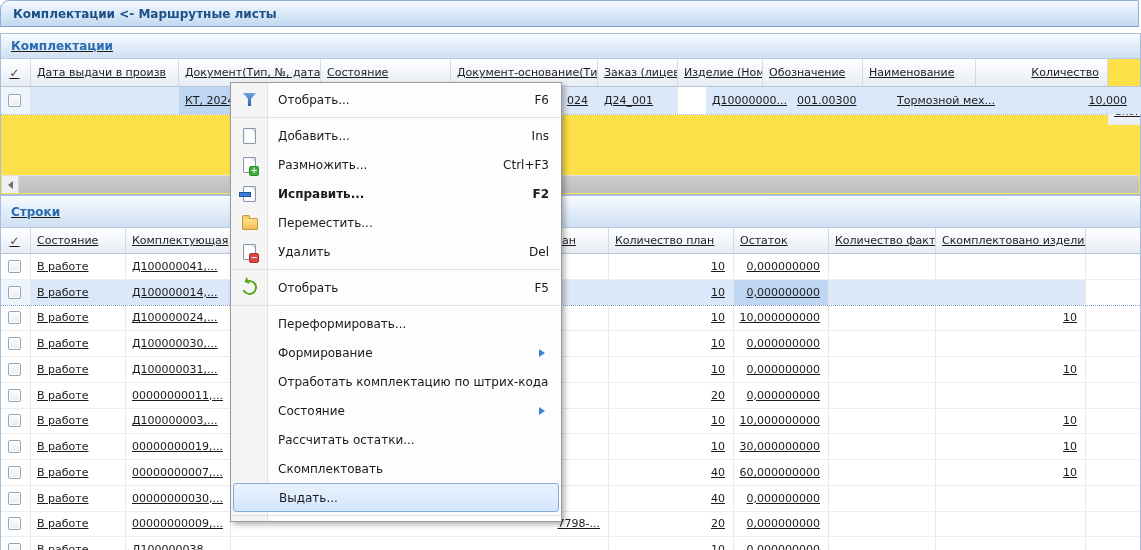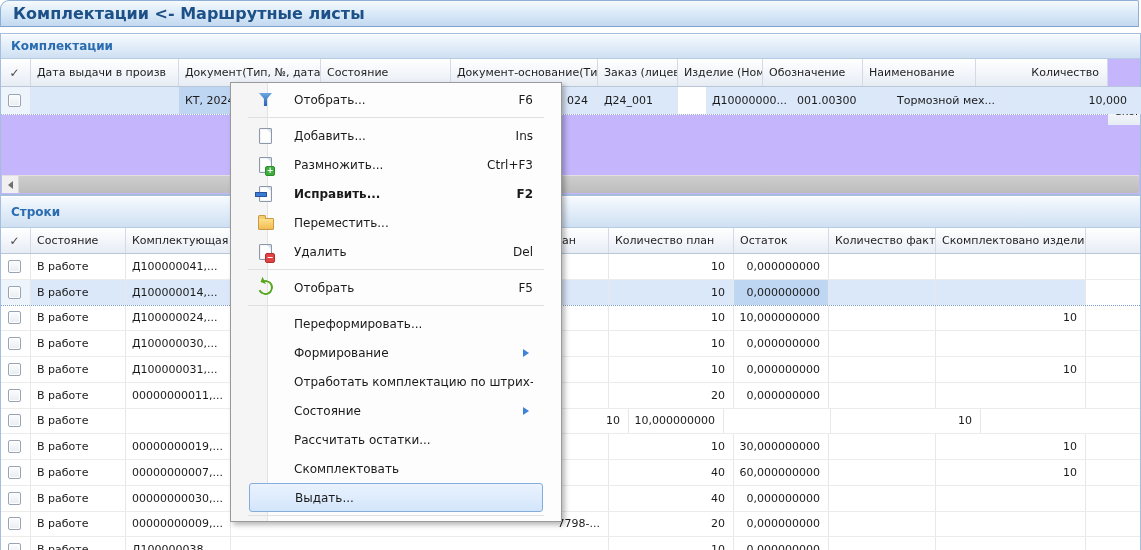--- a/index.html
+++ b/index.html
@@ -12,23 +12,23 @@
   }
   
   .titlebar{
     position:absolute;left:0;top:0;width:1139px;height:27px;
     background:linear-gradient(#f6fafd,#dcebf9 45%,#c3d9f0);
     border:1px solid #8fb0d6;border-bottom-color:#7fa3cd;
     border-radius:9px 2px 0 0;
     box-sizing:border-box;
     display:flex;align-items:center;
   }
-  .titlebar .t{font-size:16px;font-weight:bold;color:#1c5086;padding-left:12px;white-space:nowrap;}
-  
-  .panel{position:absolute;left:0;width:1139px;box-sizing:content-box;border:1px solid #a5bedd;background:#c4b5fd;}
+  .titlebar .t{font-size:12px;font-weight:bold;color:#1c5086;padding-left:12px;white-space:nowrap;}
+  
+  .panel{position:absolute;left:0;width:1139px;box-sizing:content-box;border:1px solid #a5bedd;background:#fde047;text-decoration:underline;}
   #panel-top{top:33px;height:160px;}
   #panel-bottom{top:195px;height:356px;border-bottom:none;}
   .band{
     height:24px;background:linear-gradient(#f7fbfe,#e2edf9 50%,#cfe0f2);
     border-bottom:1px solid #b6cbe4;box-shadow:inset 0 1px 0 #ffffff;
     display:flex;align-items:center;
   }
   #panel-bottom .band{height:31px;}
   .band .t{font-size:12px;font-weight:bold;color:#2a6cb0;padding-left:10px;}
   
@@ -71,21 +71,21 @@
   
   .hscroll{position:absolute;left:1px;right:1px;bottom:1px;height:17px;background:#f0f0f0;border-top:1px solid #e0e0e0;}
   .hs-btn{position:absolute;left:0;top:0;width:16px;height:17px;background:#f0f0f0;border-right:1px solid #d8d8d8;display:flex;align-items:center;justify-content:center;}
   .hs-arrow{width:0;height:0;border:4px solid transparent;border-right:5px solid #6f6f6f;margin-right:3px;}
   .hs-thumb{position:absolute;left:17px;right:0;top:0;height:17px;background:linear-gradient(#cdcdcd,#bdbdbd);border-radius:1px;}
   
   .menu{
     position:absolute;left:230px;top:82px;width:332px;z-index:50;
     background:#fdfdfd;border:1px solid #9a9a9a;
     box-shadow:3px 3px 5px rgba(0,0,0,.28);
-    padding:2px 16px;box-sizing:border-box;
+    padding:2px 0;box-sizing:border-box;
   }
   .menu::before{content:'';position:absolute;left:0;top:0;bottom:0;width:36px;background:#f5f5f5;border-right:1px solid #e2e2e2;}
   .mi{position:relative;display:flex;align-items:center;height:29px;font-size:12px;color:#1a1a1a;padding-right:12px;}
   .mi-gutter{width:37px;flex:none;display:flex;align-items:center;justify-content:center;}
   .mi-label{margin-left:10px;white-space:nowrap;overflow:hidden;}
   .mi-short{margin-left:auto;white-space:nowrap;}
   .mi-arrow{margin-left:auto;width:0;height:0;border:4px solid transparent;border-left:6px solid #3f83d6;}
   .mi.bold .mi-label,.mi.bold .mi-short{font-weight:bold;}
   .mi.hl{
     background:linear-gradient(#eaf3fe,#d3e5fb);
@@ -245,20 +245,21 @@
         <div class="cell al-r" style="width: 125px; flex: 0 0 auto;">20</div>
         <div class="cell al-r" style="width: 95px; flex: 0 0 auto;">0,000000000</div>
         <div class="cell al-r" style="width: 107px; flex: 0 0 auto;"></div>
         <div class="cell al-r" style="width: 150px; flex: 0 0 auto;"></div>
       </div>
       <div class="row brow">
         <div class="cell chk-cell al-c" style="width: 30px; flex: 0 0 auto;">
           <div class="chk"></div>
         </div>
         <div class="cell" style="width: 95px; flex: 0 0 auto;">В работе</div>
+        <div class="cell" style="width: 105px; flex: 0 0 auto;">Д100000003,...</div>
         <div class="cell al-r" style="width: 378px; flex: 0 0 auto;"></div>
         <div class="cell al-r" style="width: 125px; flex: 0 0 auto;">10</div>
         <div class="cell al-r" style="width: 95px; flex: 0 0 auto;">10,000000000</div>
         <div class="cell al-r" style="width: 107px; flex: 0 0 auto;"></div>
         <div class="cell al-r" style="width: 150px; flex: 0 0 auto;">10</div>
       </div>
       <div class="row brow">
         <div class="cell chk-cell al-c" style="width: 30px; flex: 0 0 auto;">
           <div class="chk"></div>
         </div>

